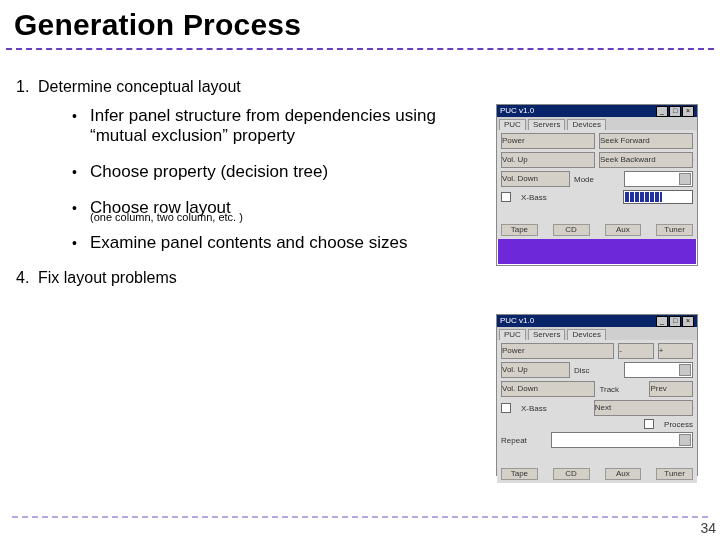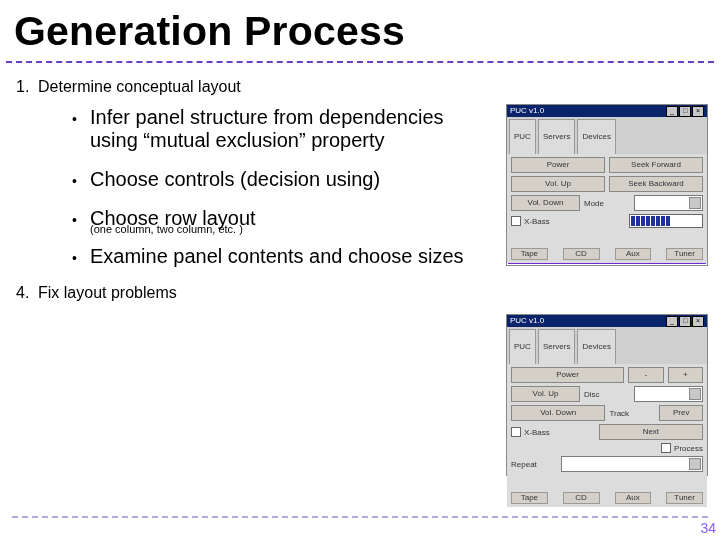--- a/index.html
+++ b/index.html
@@ -1,47 +1,47 @@
 <!DOCTYPE html>
 <html><head>
 <meta charset="utf-8">
 <style>
   html,body{margin:0;padding:0}
   body{width:720px;height:540px;background:#fff;font-family:Arial,Helvetica,sans-serif;color:#000;position:relative;overflow:hidden}
-  .title{font-size:41px;font-weight:bold;margin:8px 0 6px 14px;letter-spacing:.2px}
+  .title{font-size:30px;font-weight:bold;margin:8px 0 6px 14px;letter-spacing:.2px}
   .dash{height:0;border-top:2px dashed #6a3fbf;margin:0 6px}
   .dash.lt{border-top-color:#b8a7e0}
   .content{position:absolute;left:16px;top:78px;right:236px}
   .ol1{font-size:16px;margin:0 0 6px 0}
   .ol1 .num{display:inline-block;width:22px}
   .ol15{margin-top:12px}
   .ul{margin:10px 0 0 56px}
-  .li{font-size:20px;margin:0 0 16px 0;display:flex}
+  .li{font-size:17px;margin:0 0 16px 0;display:flex}
   .dot{width:18px;flex:none}
   .dot::before{content:"•";font-size:14px;position:relative;top:0}
   .sm{font-size:11px;margin:-10px 0 0 74px}
-  .footnum{position:absolute;right:4px;bottom:4px;font-size:14px;color:#8b5cf6}
+  .footnum{position:absolute;right:4px;bottom:4px;font-size:14px;color:#404040}
   .bottomdash{position:absolute;left:6px;right:6px;bottom:22px}
 
   
-  .mock{position:absolute;right:12px;width:200px;height:160px;background:#6d28d9;border:1px solid #888;font-size:8px;color:#333;box-shadow:0 0 0 1px #fff inset}
+  .mock{position:absolute;right:22px;width:200px;height:160px;background:#6d28d9;border:1px solid #888;font-size:8px;color:#333;box-shadow:0 0 0 1px #fff inset}
   .mock.top{top:104px}
   .mock.bot{top:314px}
   .mock .tb{background:#0a246a;color:#fff;height:12px;line-height:12px;padding:0 3px;display:flex;justify-content:space-between;align-items:center}
   .mock .tb .btns{display:flex;gap:1px}
   .mock .tb .b{width:10px;height:9px;background:#c8c8c8;border:1px solid #000;font-size:7px;text-align:center;line-height:8px;color:#000}
   .mock .tabs{background:#cfcfcf;padding:2px 2px 0 2px;display:flex;gap:2px}
-  .mock .tab{background:#dcdcdc;border:1px solid #999;border-bottom:none;padding:12px 4px;height:10px;line-height:10px}
+  .mock .tab{background:#dcdcdc;border:1px solid #999;border-bottom:none;padding:0 4px;height:10px;line-height:10px}
   .mock .body{background:#dcdcdc;padding:3px 4px}
   .mock .row{display:flex;gap:4px;margin-bottom:3px;align-items:center}
-  .mock .btn{background:#d4d0c8;border:1px solid #888;height:14px;line-height:13px;text-align:center;flex:1}
+  .mock .btn{background:#d4d0c8;border:1px solid #888;height:14px;line-height:13px;flex:1}
   .mock .drop{flex:1;height:14px;background:#fff;border:1px solid #7a7a7a;position:relative}
   .mock .drop::after{content:"";position:absolute;right:1px;top:1px;width:10px;height:10px;background:#c8c8c8;border:1px solid #888}
   .mock .lbl{width:46px}
-  .mock .check{display:flex;align-items:center;gap:3px}
+  .mock .check{display:flex;align-items:center;gap:10px}
   .mock .cb{width:8px;height:8px;background:#fff;border:1px solid #666}
   .mock .prog{height:12px;flex:1;background:#fff;border:1px solid #666;position:relative}
   .mock .prog .fill{position:absolute;left:1px;top:1px;bottom:1px;width:55%;background:repeating-linear-gradient(90deg,#2030a0 0 4px,#fff 4px 5px)}
   .mock .steptabs{display:flex;gap:15px;margin-top:20px}
   .mock .st{flex:1;background:#d4d0c8;border:1px solid #999;height:10px;line-height:10px;text-align:center}
 </style>
 </head>
 <body>
 
 <div class="title">Generation Process</div>
@@ -49,21 +49,21 @@
 
 <div class="content">
   <div class="ol1"><span class="num">1.</span><span>Determine conceptual layout</span></div>
   <div class="ul">
     <div class="li">
         <span class="dot"></span>
         <span>Infer panel structure from dependencies using “mutual exclusion” property</span>
       </div>
     <div class="li">
         <span class="dot"></span>
-        <span>Choose controls (decision using)</span>
+        <span>Choose property (decision tree)</span>
       </div>
     <div class="li" style="margin-bottom:3px">
         <span class="dot"></span>
         <span>Choose row layout</span>
       </div>
   </div>
   <div class="sm">(one column, two column, etc. )</div>
 
   <div class="ul">
     <div class="li">

